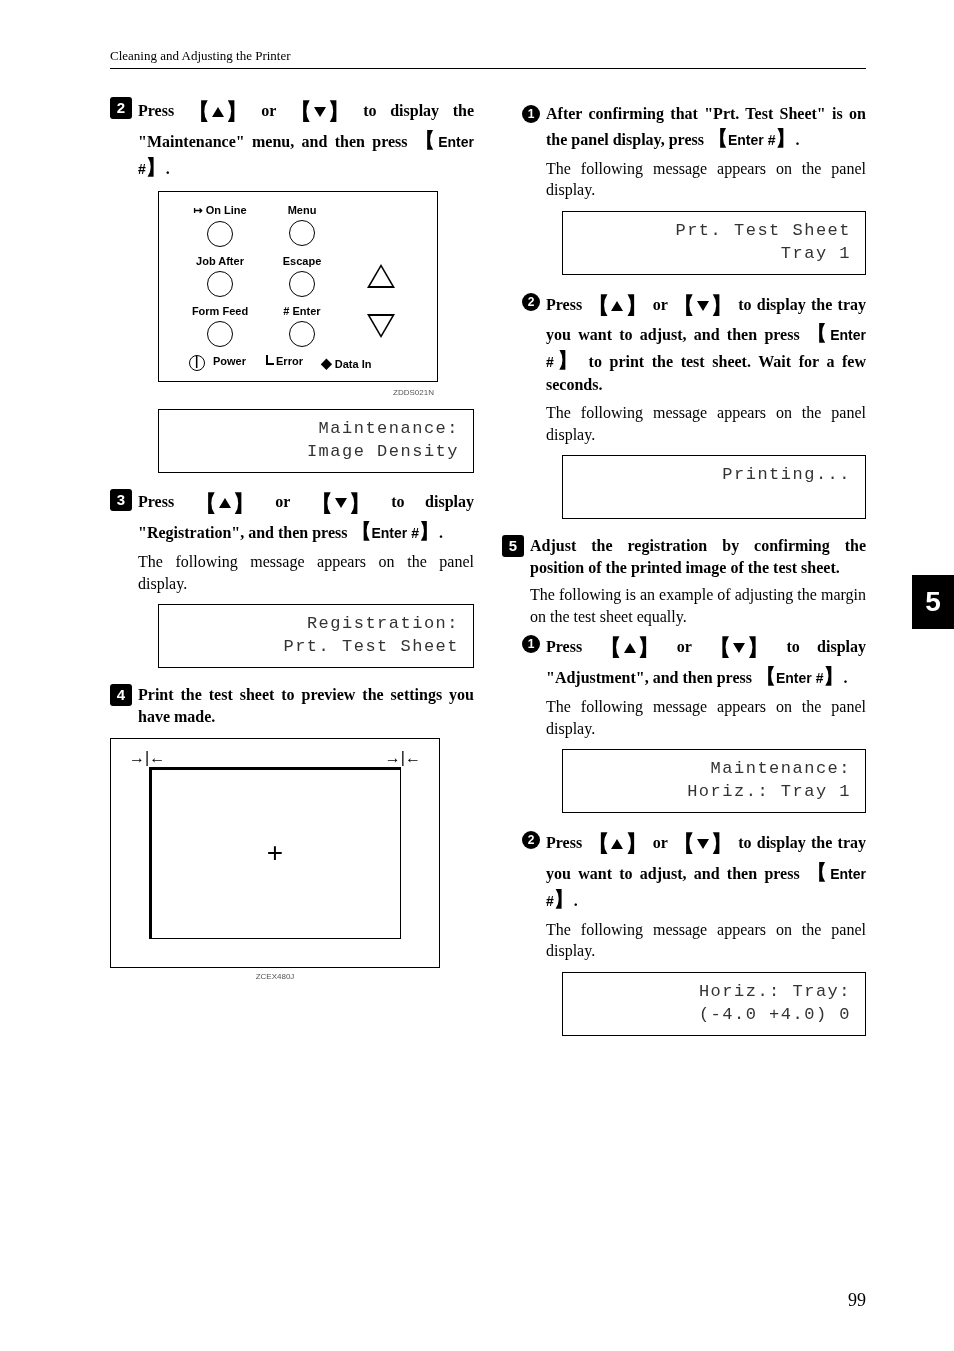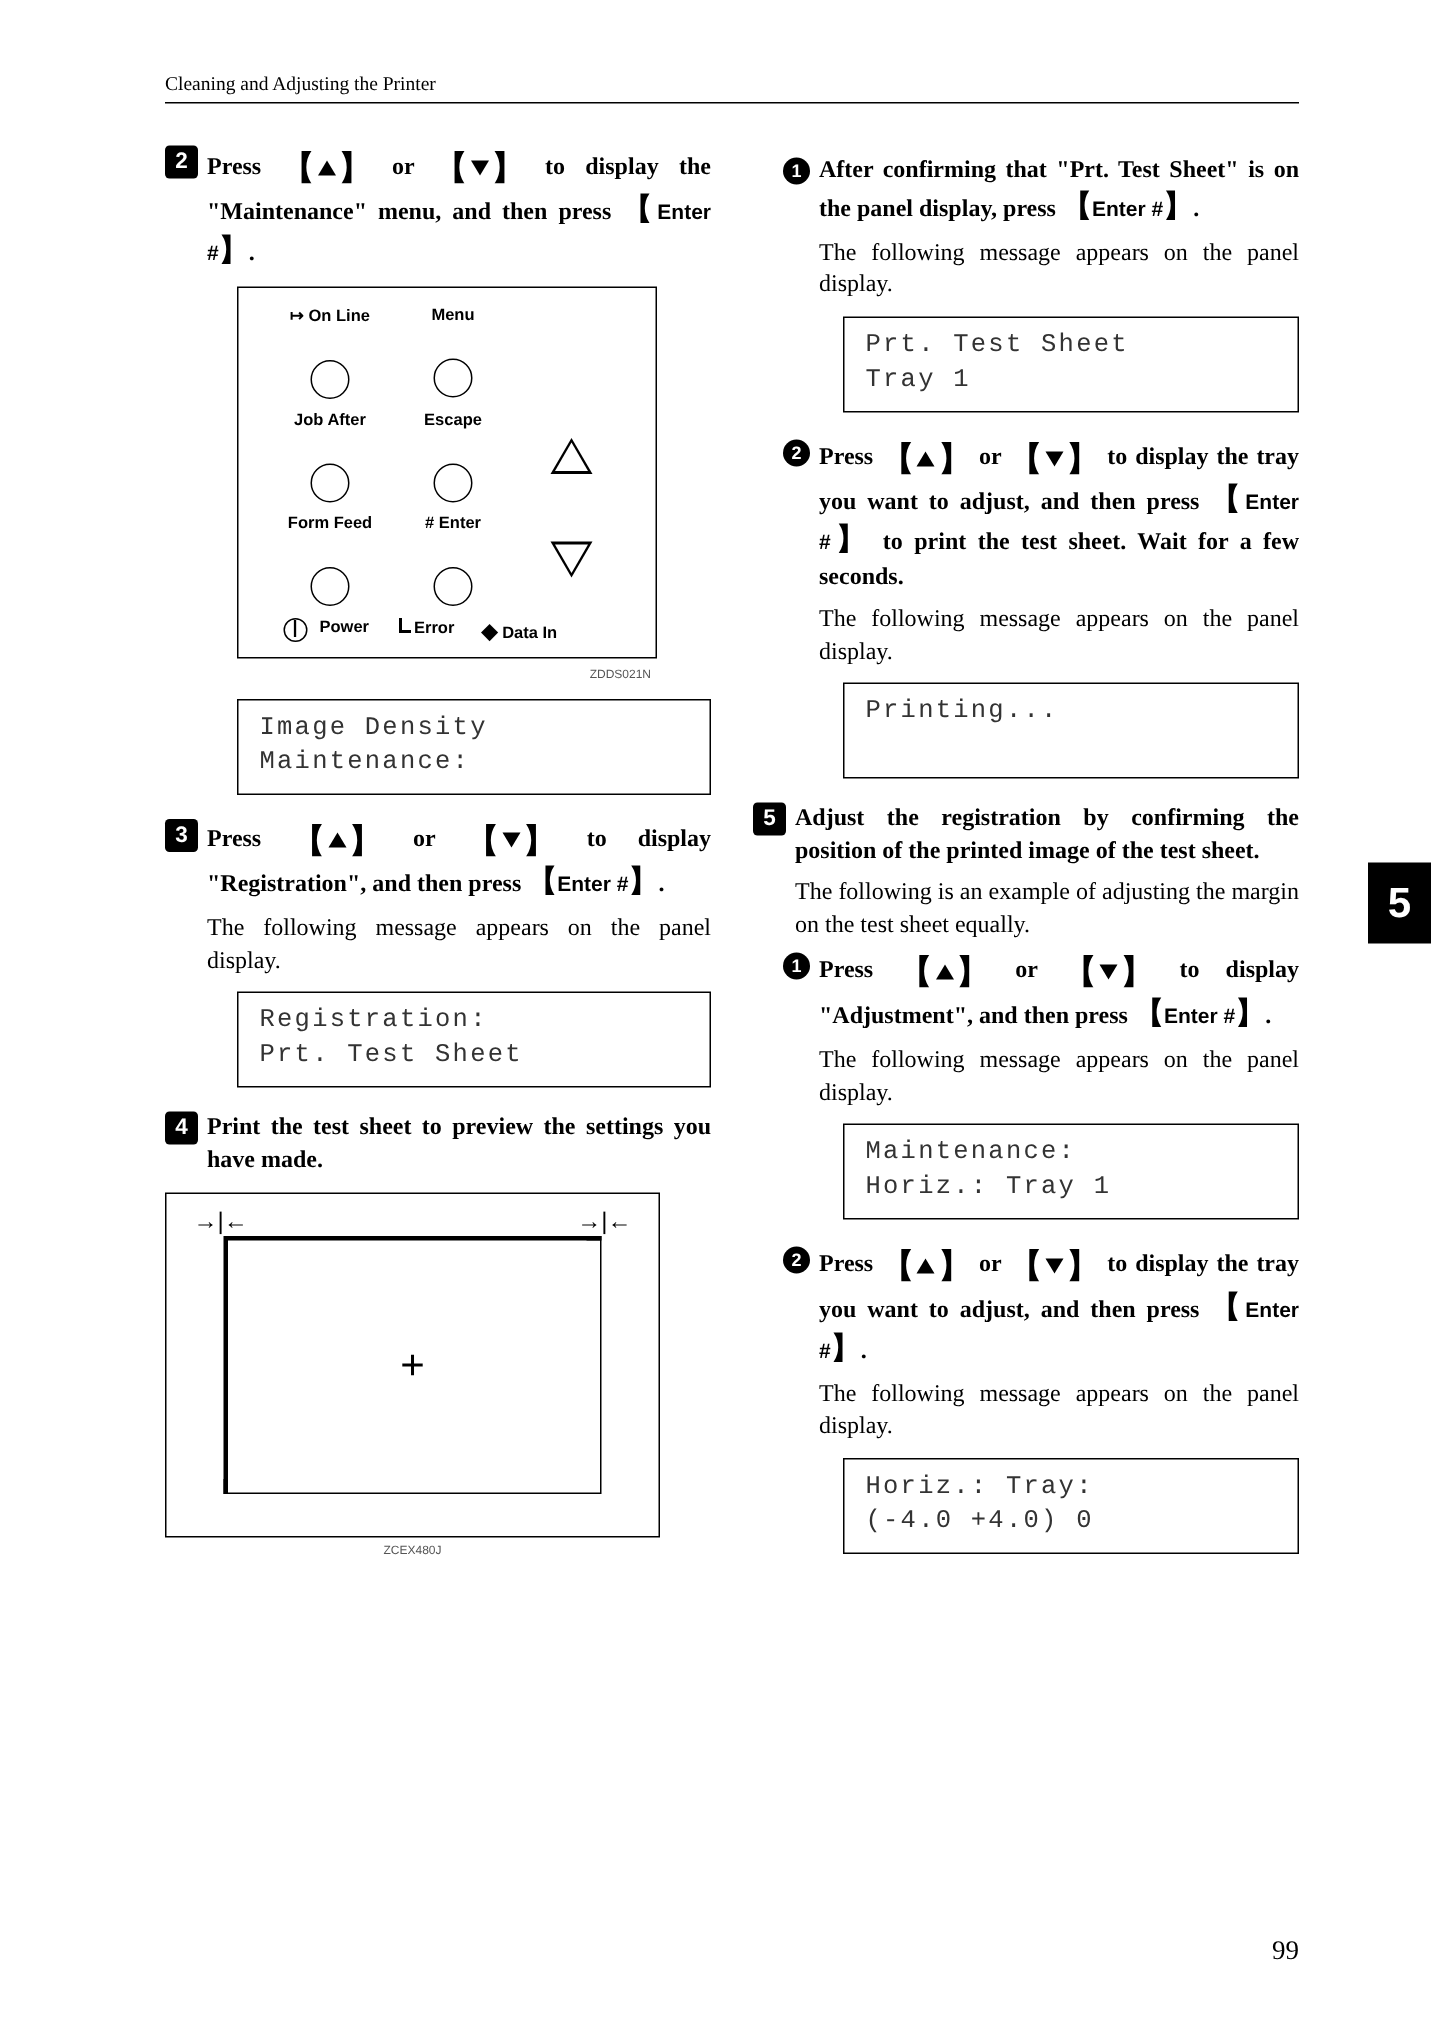--- a/index.html
+++ b/index.html
@@ -96,20 +96,21 @@
   }
   .lcd {
     border: 1.5px solid #000;
     margin: 10px 0 16px 48px;
     padding: 8px 14px;
     font-family: 'Courier New', monospace;
     font-size: 17px;
     letter-spacing: 1.5px;
     line-height: 1.35;
     color: #333;
+    text-align: right;
   }
   .lcd-sub {
     margin-left: 60px;
   }
   .key {
     font-family: Arial, sans-serif;
     font-weight: bold;
     font-size: 14px;
   }
   .bracket {
@@ -130,21 +131,20 @@
     display: flex;
     align-items: center;
     gap: 20px;
     margin-bottom: 8px;
   }
   .panel-cell {
     display: flex;
     flex-direction: column;
     align-items: center;
     width: 62px;
-    gap: 19px;
   }
   .panel-cell.wide { width: 56px; }
   .circ {
     width: 26px;
     height: 26px;
     border: 1.5px solid #000;
     border-radius: 50%;
     margin-top: 4px;
   }
   .panel-bottom {
@@ -347,22 +347,22 @@
         <div class="panel-bottom">
           <span class="pwr-icon"></span>
             <span>Power</span>
           <span style="margin-left:12px"><span class="err-icon"></span><span>Error</span></span>
           <span style="margin-left:10px"><span class="data-icon">◆</span> <span>Data In</span></span>
         </div>
       </div>
       <div class="img-label">ZDDS021N</div>
 
       <div class="lcd">
+        <div>Maintenance:</div>
         <div> Image Density</div>
-        <div>Maintenance:</div>
       </div>
 
       <div class="step">
         <div class="step-num">3</div>
         <div class="step-text">
           <strong><span>Press </span><span class="btn-glyph">
                 <span class="bl">【</span>
                 <span class="arrow-up"></span>
                 <span class="bl">】</span>
               </span><span> or </span><span class="btn-glyph">

